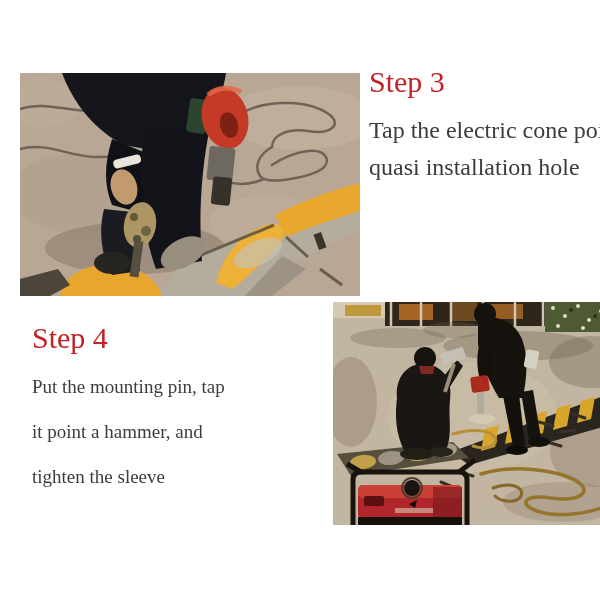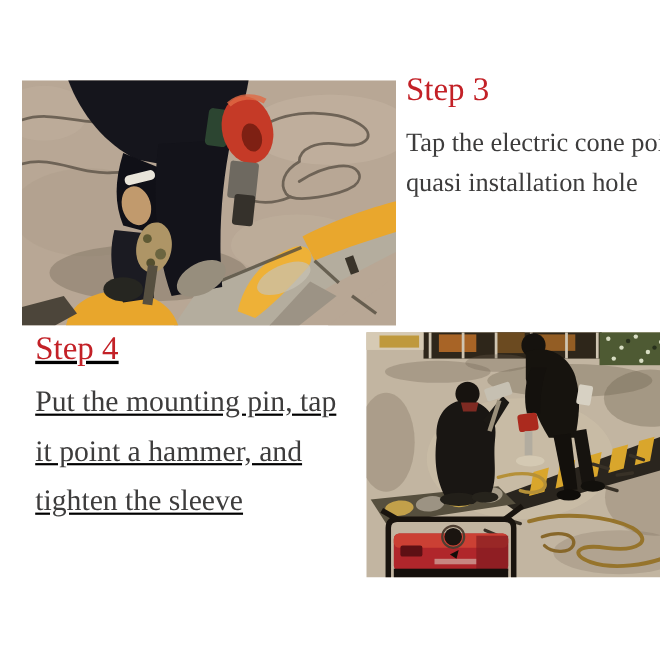--- a/index.html
+++ b/index.html
@@ -12,29 +12,29 @@
     width:600px;height:600px;background:var(--page-bg);
     font-family:"Liberation Serif", serif;
     position:relative;overflow:hidden;
   }
   .sheet{position:absolute;inset:0;margin-left:20px;}
   .photo{position:absolute;margin:0;padding:0;line-height:0;}
   #photo1{left:0;top:73px;width:340px;height:223px;}
   #photo2{left:313px;top:302px;width:287px;height:223px;}
   .step{position:absolute;}
   #step3{left:349px;top:66px;width:255px;}
-  #step4{left:12px;top:301px;width:300px;text-decoration:underline;}
+  #step4{left:12px;top:322px;width:300px;}
   .step-heading{
     margin:0;font-weight:normal;
     color:var(--heading-color);
     font-size:30px;line-height:32px;
   }
   .step-body{color:var(--body-color);}
   #step3 .step-body{margin-top:14px;font-size:24px;line-height:37px;}
-  #step4 .step-body{margin-top:10px;font-size:27px;line-height:45px;}
+  #step4 .step-body{margin-top:10px;font-size:19px;line-height:45px;}
   .line{white-space:nowrap;}
 </style>
 </head>
 <body>
 
 <div class="sheet">
 
   <figure class="photo" id="photo1">
     <svg viewBox="0 0 340 223" width="340" height="223">
       <rect width="340" height="223" fill="#b8a795"></rect>

